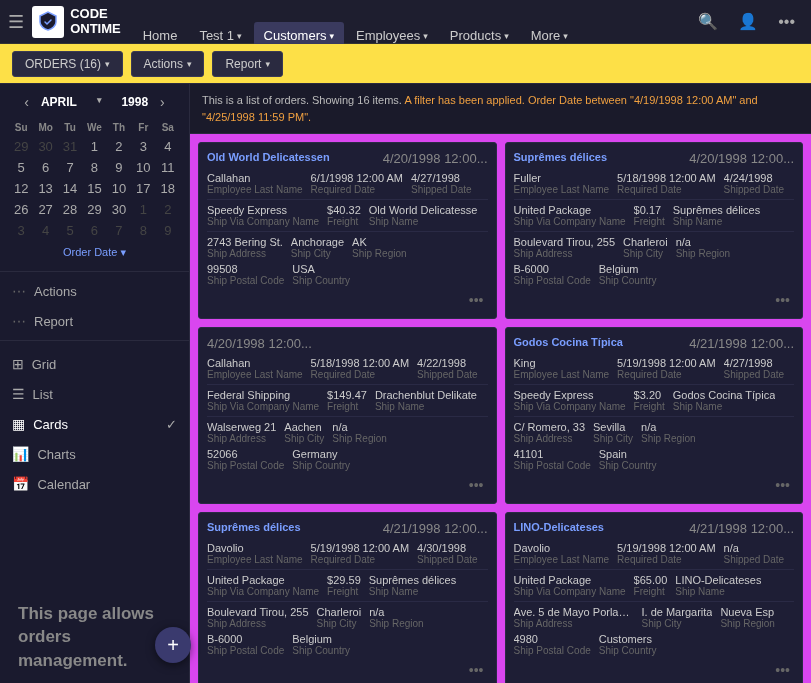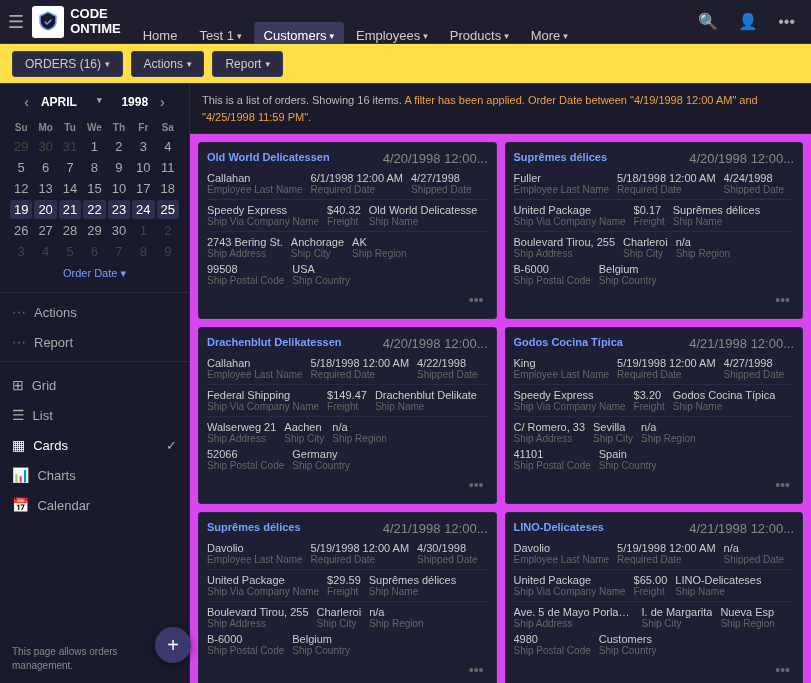--- a/index.html
+++ b/index.html
@@ -44,21 +44,21 @@
     .sidebar-divider { height: 1px; background: #2a2a3e; margin: 4px 0; }
     .sidebar-item { display: flex; align-items: center; gap: 8px; padding: 7px 12px; cursor: pointer; color: #aaa; font-size: 13px; }
     .sidebar-item .dots { font-size: 14px; color: #666; }
 
     .view-section { margin-top: 4px; }
     .view-item { display: flex; align-items: center; gap: 8px; padding: 7px 12px; cursor: pointer; color: #aaa; font-size: 13px; }
     .view-item.active { color: #fff; }
     .view-item .view-icon { font-size: 14px; }
     .view-item .check { margin-left: auto; color: #aaa; }
 
-    .sidebar-desc { padding: 10px 12px; font-size: 10px; color: #888; line-height: 1.4; margin-top: auto; }
+    .sidebar-desc { padding: 10px 18px; font-size: 17px; color: #888; line-height: 1.4; margin-top: auto; font-weight: bold; }
 
     
     .content { flex: 1; overflow: hidden; display: flex; flex-direction: column; background: #d946ef; }
     .filter-bar { padding: 8px 12px; font-size: 11px; color: #bbb; border-bottom: 1px solid #2a2a3e; background: #1a1a2a; line-height: 1.5; flex-shrink: 0; }
     .filter-bar span.highlight { color: #f0a040; }
 
     .cards-grid { flex: 1; overflow-y: auto; padding: 8px; display: grid; grid-template-columns: 1fr 1fr; gap: 8px; }
     .cards-grid::-webkit-scrollbar { width: 6px; }
     .cards-grid::-webkit-scrollbar-track { background: #1a1a2a; }
     .cards-grid::-webkit-scrollbar-thumb { background: #3a3a5a; border-radius: 3px; }
@@ -186,29 +186,20 @@
             <tr>
               <td>12</td>
               <td>13</td>
               <td>14</td>
               <td>15</td>
               <td>10</td>
               <td>17</td>
               <td>18</td>
             </tr>
             <tr>
-              <td class="current-week">19</td>
-              <td class="current-week">20</td>
-              <td class="current-week">21</td>
-              <td class="current-week">22</td>
-              <td class="current-week">23</td>
-              <td class="current-week">24</td>
-              <td class="current-week">25</td>
-            </tr>
-            <tr>
               <td>26</td>
               <td>27</td>
               <td>28</td>
               <td>29</td>
               <td>30</td>
               <td class="other-month">1</td>
               <td class="other-month">2</td>
             </tr>
             <tr>
               <td class="other-month">3</td>
@@ -395,21 +386,20 @@
         <div class="card-field-value">Belgium</div>
         <div class="card-field-label">Ship Country</div>
       </div>
     </div>
     <div class="card-footer">
       <button class="card-more-btn">•••</button>
     </div>
   </div>
         <div class="order-card">
     <div class="card-header">
-      <span class="card-title">Drachenblut Delikatessen</span>
       <span class="card-date">4/20/1998 12:00...</span>
     </div>
     <div class="card-row">
       <div class="card-field">
         <div class="card-field-value">Callahan</div>
         <div class="card-field-label">Employee Last Name</div>
       </div>
       <div class="card-field">
         <div class="card-field-value">5/18/1998 12:00 AM</div>
         <div class="card-field-label">Required Date</div>

